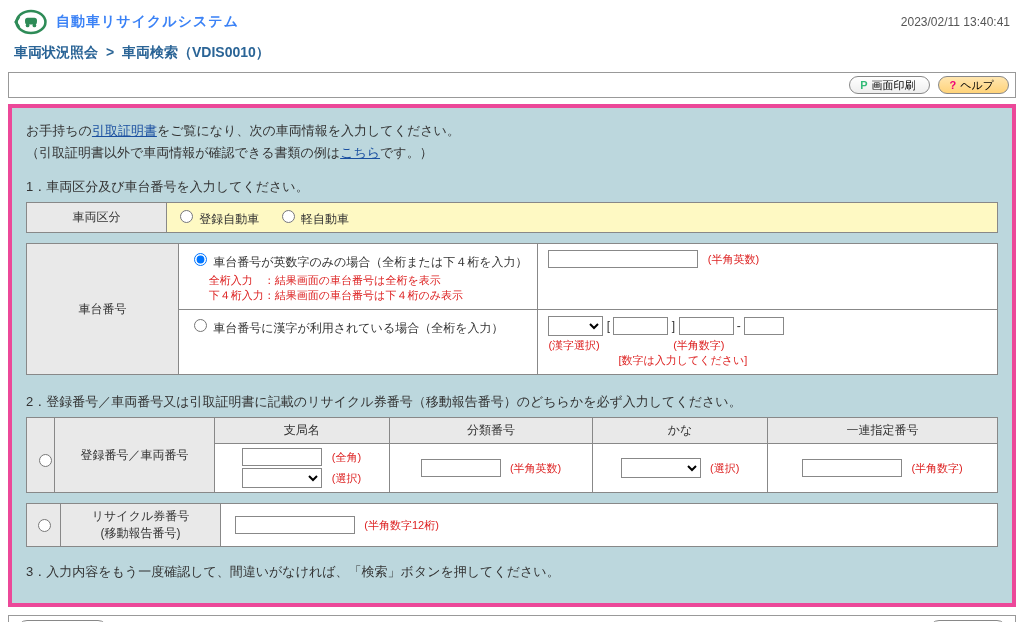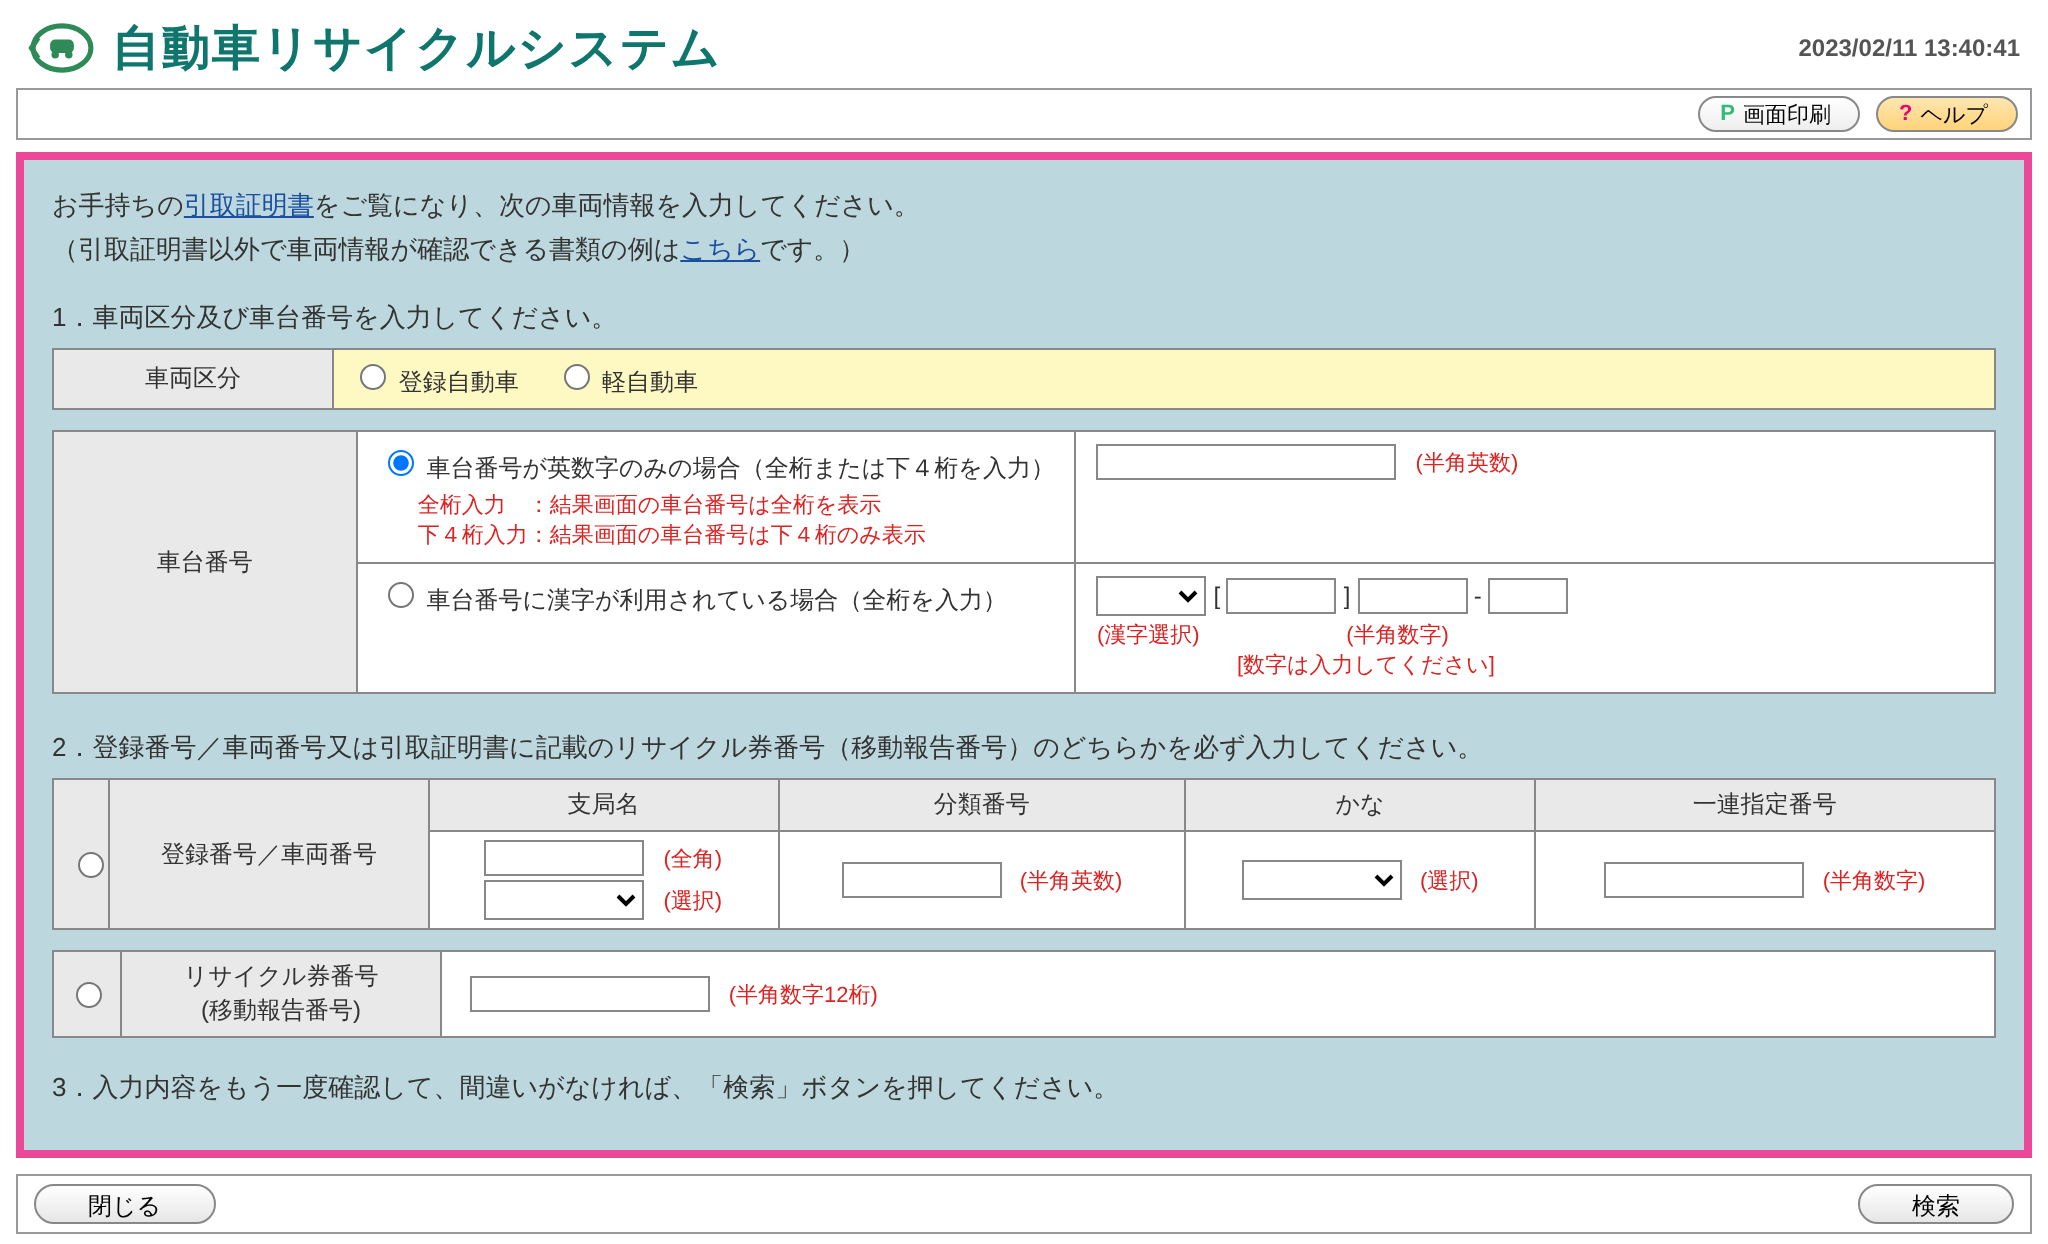--- a/index.html
+++ b/index.html
@@ -13,22 +13,22 @@
   .page { width: 1024px; height: 622px; position: relative; }
   .header {
     display: flex; align-items: center; justify-content: space-between;
     padding: 8px 14px 4px 14px;
   }
   .brand { display: flex; align-items: center; gap: 8px; }
   .logo {
     width: 34px; height: 28px; position: relative;
   }
   .logo svg { width: 100%; height: 100%; }
-  .brand-title { color: #0f766e; font-size: 24px; font-weight: bold; letter-spacing: 1px; font-family: Liberation Serif, serif; }
-  .timestamp { color: #555; font-size: 12px; font-weight: bold; }
+  .brand-title { color: #3b82f6; font-size: 14px; font-weight: bold; letter-spacing: 1px; font-family: Liberation Serif, serif; }
+  .timestamp { color: #555; font-size: 12px; }
   .breadcrumb {
     padding: 4px 14px 10px 14px;
     color: #2a6496; font-size: 14px; font-weight: bold;
   }
   .breadcrumb .sep { color: #2a6496; margin: 0 4px; }
   .toolbar {
     border: 1px solid #999;
     margin: 0 8px;
     display: flex; justify-content: flex-end; align-items: center;
     padding: 3px 6px; gap: 8px;
@@ -140,20 +140,25 @@
           <rect x="13" y="11" width="14" height="8" rx="3" fill="#2e8b57"></rect>
           <circle cx="16" cy="20" r="2.2" fill="#2e8b57"></circle>
           <circle cx="24" cy="20" r="2.2" fill="#2e8b57"></circle>
         </svg>
       </span>
       <span class="brand-title">自動車リサイクルシステム</span>
     </div>
     <div class="timestamp">2023/02/11 13:40:41</div>
   </div>
 
+  <div class="breadcrumb">
+    <span>車両状況照会</span>
+    <span class="sep">&gt;</span>
+    <span>車両検索（VDIS0010）</span>
+  </div>
 
   <div class="toolbar">
     <button class="pill-btn">
       <span class="picon">P</span>
       <span>画面印刷</span>
     </button>
     <button class="pill-btn help">
       <span class="qicon">?</span>
       <span>ヘルプ</span>
     </button>

